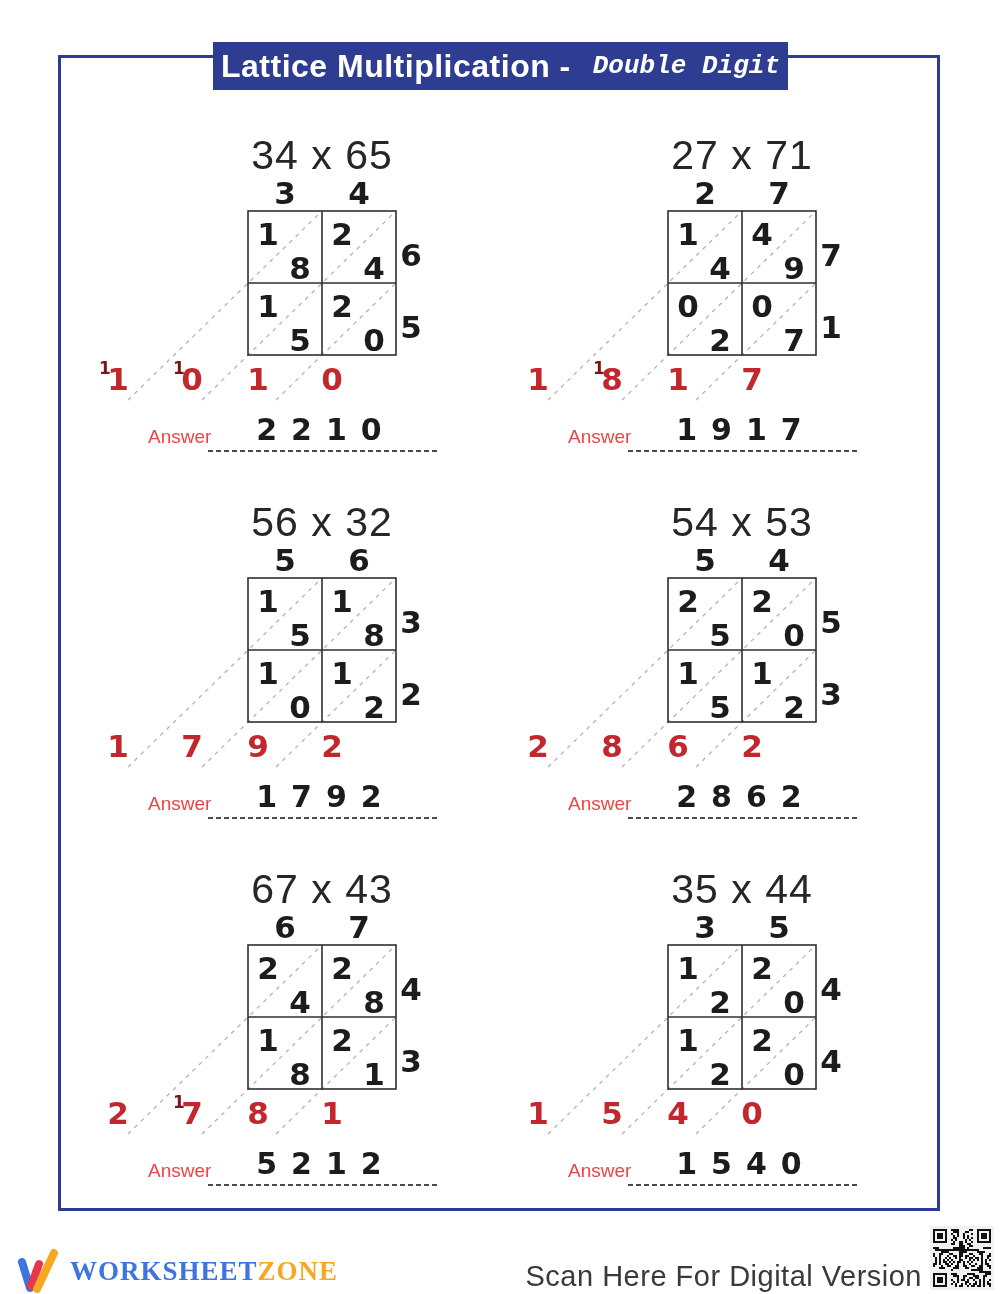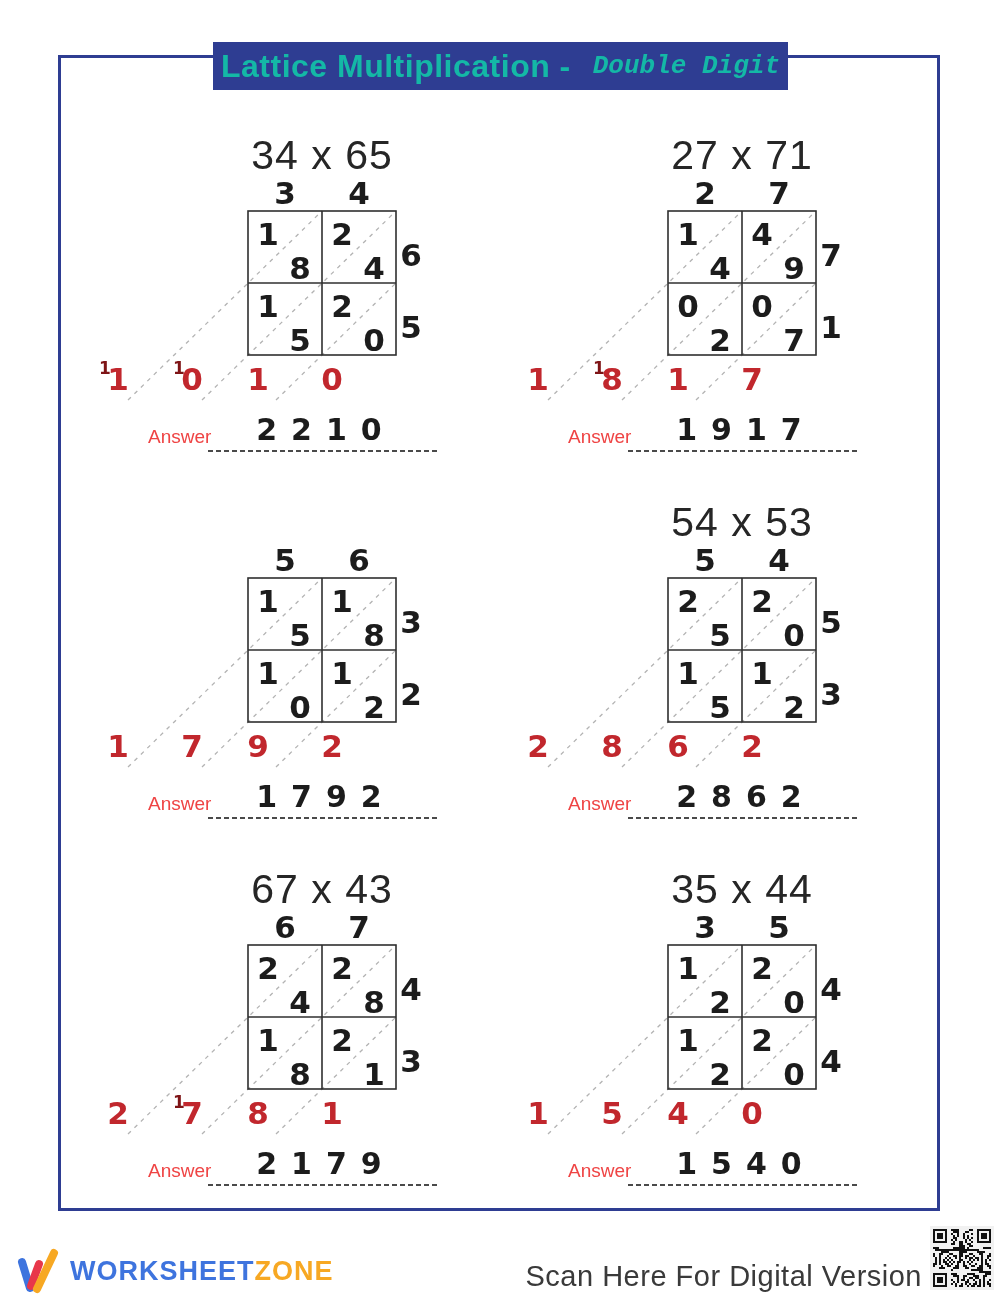--- a/index.html
+++ b/index.html
@@ -8,21 +8,21 @@
     font-family:"Liberation Sans",sans-serif;overflow:hidden;
   }
   
   .frame{
     position:absolute;left:58px;top:55px;width:876px;height:1150px;
     border:3px solid #2e3d92;background:transparent;
   }
   
   .banner{
     position:absolute;left:213px;top:42px;width:575px;height:48px;
-    background:#2e3d92;color:#14b8a6;display:flex;align-items:center;justify-content:center;
+    background:#2e3d92;color:#ffffff;display:flex;align-items:center;justify-content:center;
     z-index:5;
   }
   .banner .b-bold{font-size:32px;font-weight:bold;letter-spacing:.5px;}
   .banner .b-italic{font-size:26px;font-style:italic;font-weight:600;margin-left:22px;font-family:Liberation Mono, monospace;}
   
   #problems{position:absolute;left:0;top:0;width:1000px;height:1294px;}
   .problem{position:absolute;width:400px;height:340px;}
   .p-title{
     position:absolute;left:84px;top:4px;width:300px;text-align:center;
     font-size:41px;color:#262626;letter-spacing:1px;
@@ -41,21 +41,21 @@
     position:absolute;left:116px;top:284px;width:230px;text-align:center;
     font-family:"DejaVu Sans",sans-serif;font-weight:bold;font-size:30px;color:#1c1c1c;
     letter-spacing:14px;text-indent:14px;
   }
   .answer-line{
     position:absolute;left:120px;top:322px;width:229px;height:2px;
     background:repeating-linear-gradient(90deg,#4a4a4a 0 5px,transparent 5px 8px);
   }
   
   .logo{position:absolute;left:16px;top:1248px;display:flex;align-items:center;gap:8px;}
-  .brand{display:flex;font-weight:bold;font-size:27px;letter-spacing:1px;}
+  .brand{display:flex;font-weight:bold;font-size:27px;letter-spacing:1px;font-family:Liberation Serif, serif;}
   .brand .w1{color:#3e74de;}
   .brand .w2{color:#f7a823;margin-left:0;}
   .scan-text{
     position:absolute;right:78px;top:1260px;font-size:29px;color:#3a3a3a;letter-spacing:.5px;
   }
   .qr{
     position:absolute;left:930px;top:1226px;width:58px;height:58px;
     background:#f1f1f1;padding:3px;
   }
 </style>
@@ -152,20 +152,21 @@
       <text class="sum" x="170" y="212">1</text>
       <text class="sum-carry" x="231" y="196"></text>
       <text class="sum" x="244" y="212">7</text>
     </svg>
     <div class="answer-label">Answer</div>
     <div class="answer-value">1917</div>
     <div class="answer-line"></div>
   </div>
 
   <div class="problem" style="left: 88px; top: 495px;">
+    <div class="p-title">56 x 32</div>
     <svg class="lattice" width="400" height="235" viewBox="0 0 400 235">
 
       <line class="dash" x1="40" y1="222" x2="234" y2="33"></line>
       <line class="dash" x1="114" y1="222" x2="308" y2="33"></line>
       <line class="dash" x1="188" y1="222" x2="308" y2="105"></line>
 
       <rect class="gridline" x="160" y="33" width="148" height="144"></rect>
       <line class="gridline" x1="234" y1="33" x2="234" y2="177"></line>
       <line class="gridline" x1="160" y1="105" x2="308" y2="105"></line>
 
@@ -278,21 +279,21 @@
       <text class="sum-carry" x="17" y="196"></text>
       <text class="sum" x="30" y="212">2</text>
       <text class="sum-carry" x="91" y="196">1</text>
       <text class="sum" x="104" y="212">7</text>
       <text class="sum-carry" x="157" y="196"></text>
       <text class="sum" x="170" y="212">8</text>
       <text class="sum-carry" x="231" y="196"></text>
       <text class="sum" x="244" y="212">1</text>
     </svg>
     <div class="answer-label">Answer</div>
-    <div class="answer-value">2179</div>
+    <div class="answer-value">5212</div>
     <div class="answer-line"></div>
   </div>
 
   <div class="problem" style="left: 508px; top: 862px;">
     <div class="p-title">35 x 44</div>
     <svg class="lattice" width="400" height="235" viewBox="0 0 400 235">
 
       <line class="dash" x1="40" y1="222" x2="234" y2="33"></line>
       <line class="dash" x1="114" y1="222" x2="308" y2="33"></line>
       <line class="dash" x1="188" y1="222" x2="308" y2="105"></line>

